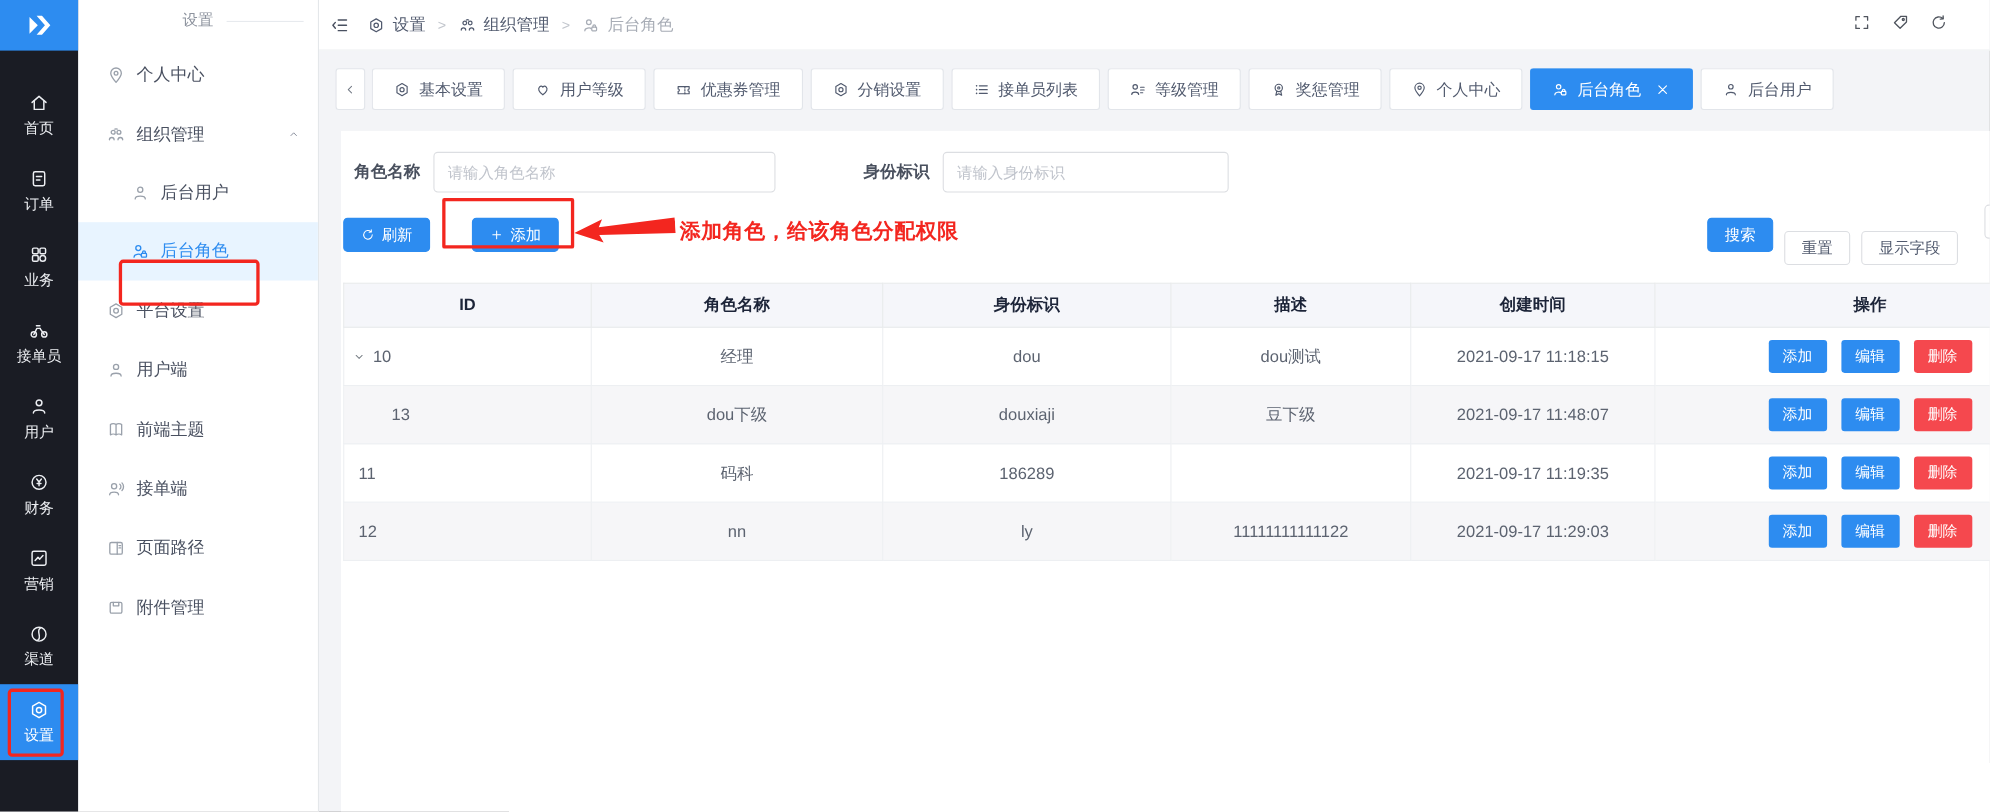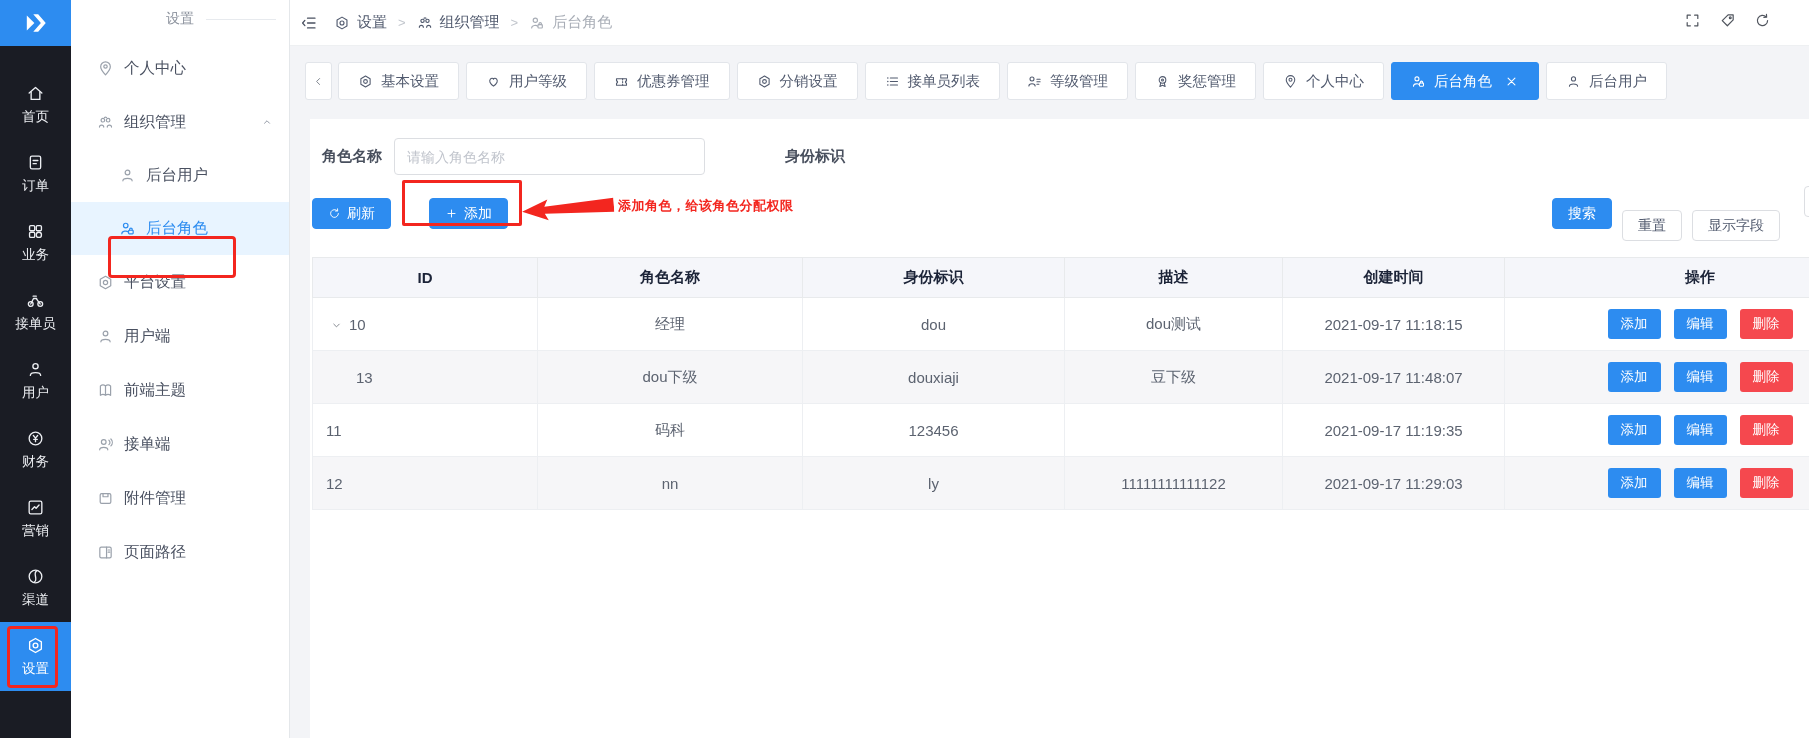--- a/index.html
+++ b/index.html
@@ -87,37 +87,37 @@
   .btn.fields{margin-right:29px;}
   .btn.stub{position:absolute; left:calc(100% - 5px); top:0; width:56px;}
 
   .table-wrap{margin:16px 0 0 -10px;}
   table{border-collapse:collapse; table-layout:fixed; width:1583px;}
   th{height:40px; background:#f5f6fa; font-size:15px; font-weight:700; color:#1c2438; border:1px solid var(--line);}
   td{height:53px; text-align:center; font-size:15px; color:#5c6370; border:1px solid #edeff2; background:#fff;}
   tr.striped td{background:#f6f6f8;}
   td.id-cell{text-align:left;}
   td.ind0{padding-left:13px;}
-  td.ind1{padding-left:17px;}
+  td.ind1{padding-left:7px;}
   td.ind2{padding-left:43px;}
   .row-chev{font-size:13px; color:#7a8087; margin-right:6px; vertical-align:middle;}
   .mini{height:30px; padding:0 13px; border:none; border-radius:3px; color:#fff; font-size:13.5px;
         cursor:pointer; font-family:inherit;}
   .mini.primary{background:var(--primary);}
   .mini.danger{background:var(--danger);}
   .mini + .mini{margin-left:13px;}
 
   
   .anno{position:absolute; inset:0; pointer-events:none; z-index:60;}
   .anno-box{position:absolute; border:3px solid var(--red); border-radius:4px;}
   .box-rail{left:7px; top:626px; width:51px; height:62px;}
   .box-role{left:108px; top:236px; width:128px; height:42px;}
   .box-add{left:402px; top:180px; width:120px; height:46px; border-radius:2px;}
   .anno-arrow{position:absolute; left:522px; top:196px; width:92px; height:25px; transform:rotate(-4deg);}
-  .anno-note{position:absolute; left:618px; top:197px; font-size:13px; font-weight:600; color:var(--red);
+  .anno-note{position:absolute; left:618px; top:197px; font-size:19px; font-weight:600; color:var(--red);
              letter-spacing:0.5px; white-space:nowrap;}
 </style>
 </head>
 <body>
 
 <div class="app">
 
   <aside class="rail">
     <div class="rail-logo">
       <span class="ic">
@@ -295,34 +295,34 @@
             <svg viewBox="0 0 24 24" aria-hidden="true">
               <circle cx="9.5" cy="8.5" r="3.3"></circle>
               <path d="M3.8 19.5 C3.8 14.8 15.2 14.8 15.2 19.5 M16.8 6 a4 4 0 0 1 0 6.2 M19.6 4.2 a7 7 0 0 1 0 9.8"></path>
             </svg>
           </span>
           <span>接单端</span>
         </div>
         <div class="menu-item">
           <span class="ic">
             <svg viewBox="0 0 24 24" aria-hidden="true">
+              <rect x="4" y="4.5" width="16" height="15" rx="2"></rect>
+              <path d="M13.5 4.5 V19.5 M15.8 8.5 H18 M15.8 11.5 H18"></path>
+            </svg>
+          </span>
+          <span>页面路径</span>
+        </div>
+        <div class="menu-item">
+          <span class="ic">
+            <svg viewBox="0 0 24 24" aria-hidden="true">
               <rect x="4.5" y="5" width="15" height="14" rx="2"></rect>
               <path d="M8.5 5 V9.5 H15.5 V5"></path>
             </svg>
           </span>
           <span>附件管理</span>
-        </div>
-        <div class="menu-item">
-          <span class="ic">
-            <svg viewBox="0 0 24 24" aria-hidden="true">
-              <rect x="4" y="4.5" width="16" height="15" rx="2"></rect>
-              <path d="M13.5 4.5 V19.5 M15.8 8.5 H18 M15.8 11.5 H18"></path>
-            </svg>
-          </span>
-          <span>页面路径</span>
         </div>
       </nav>
   </aside>
 
   <main class="main">
     <header class="topbar">
       <span class="ic collapse-ic">
           <svg viewBox="0 0 24 24" aria-hidden="true">
             <path d="M10 5.5 H20 M10 12 H20 M10 18.5 H20 M6.5 8.5 3.5 12 6.5 15.5"></path>
           </svg>
@@ -490,20 +490,21 @@
         </div>
     </div>
 
     <div class="content">
       <section class="card">
 
         <div class="filter-row">
           <label>角色名称</label>
           <input placeholder="请输入角色名称" style="">
           <label class="lbl2">身份标识</label>
+          <input class="in2" placeholder="请输入身份标识" style="">
         </div>
 
         <div class="toolbar-row">
           <button class="btn primary">
             <span class="ic">
                 <svg viewBox="0 0 24 24" aria-hidden="true">
                   <path d="M19.2 12 a7.2 7.2 0 1 1 -2.1-5.1 M17.6 3.4 17.8 7.3 13.9 7.5"></path>
                 </svg>
               </span>
             <span>刷新</span>
@@ -566,21 +567,21 @@
                   <td class="id-cell ind2"><span>13</span></td>
                   <td>dou下级</td>
                   <td>douxiaji</td>
                   <td>豆下级</td>
                   <td>2021-09-17 11:48:07</td>
                   <td class="act-cell"><button class="mini primary">添加</button><button class="mini primary">编辑</button><button class="mini danger">删除</button></td>
                 </tr>
                 <tr>
                   <td class="id-cell ind0"><span>11</span></td>
                   <td>码科</td>
-                  <td>123456</td>
+                  <td>186289</td>
                   <td></td>
                   <td>2021-09-17 11:19:35</td>
                   <td class="act-cell"><button class="mini primary">添加</button><button class="mini primary">编辑</button><button class="mini danger">删除</button></td>
                 </tr>
                 <tr class="striped">
                   <td class="id-cell ind0"><span>12</span></td>
                   <td>nn</td>
                   <td>ly</td>
                   <td>11111111111122</td>
                   <td>2021-09-17 11:29:03</td>

